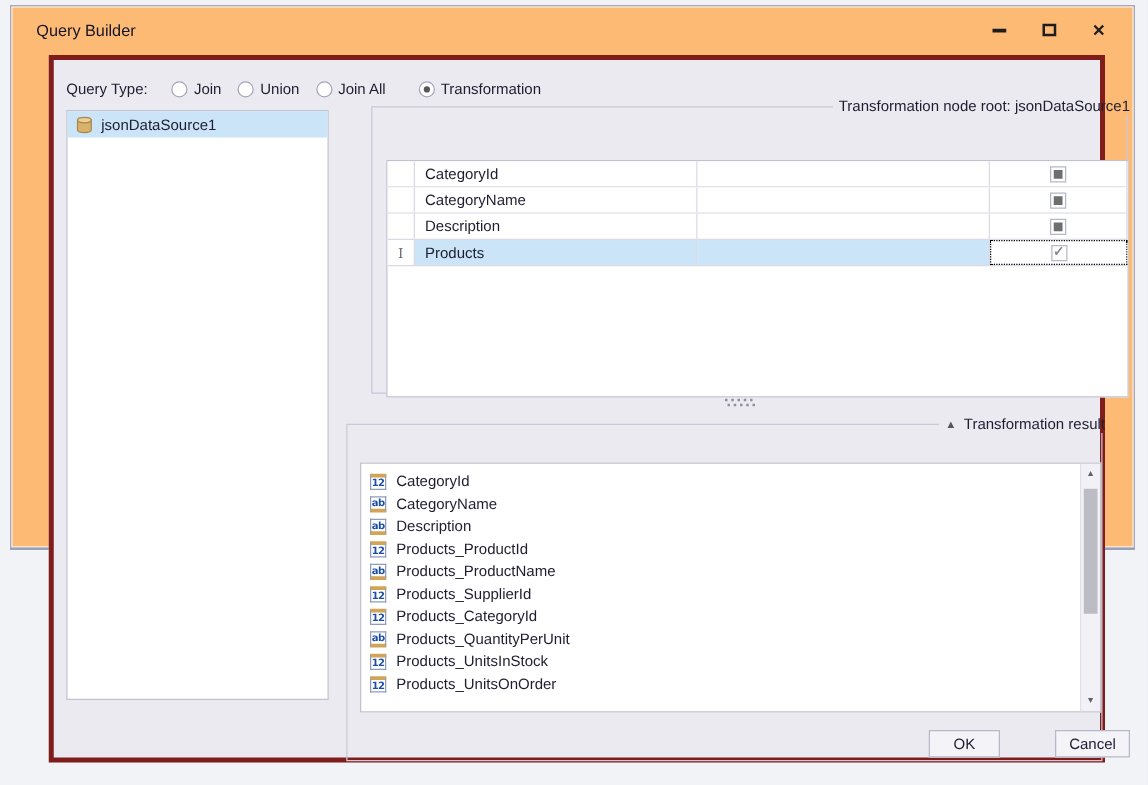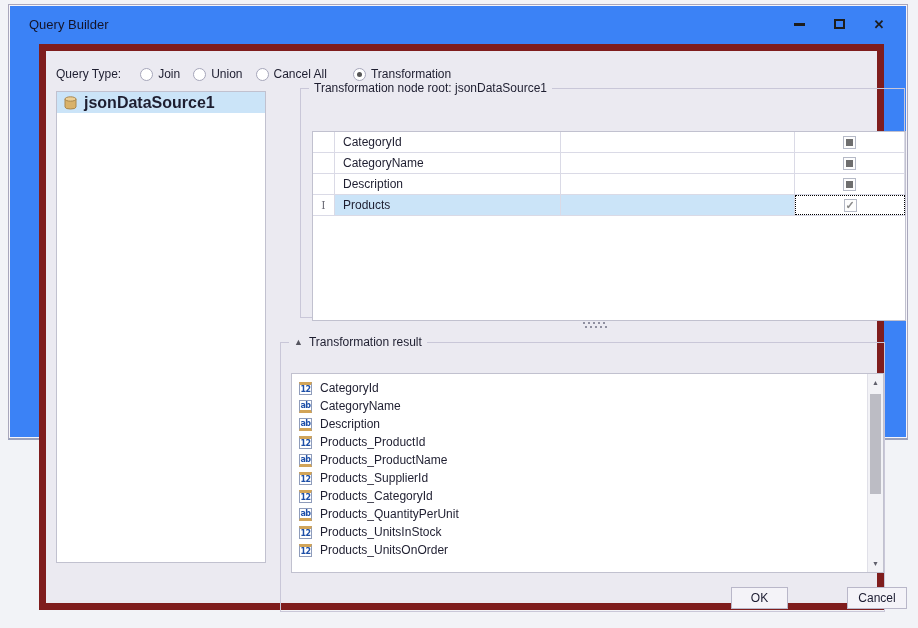--- a/index.html
+++ b/index.html
@@ -5,51 +5,52 @@
   * { box-sizing: border-box; }
   html,body { margin:0; padding:0; }
   body {
     width:918px; height:628px; position:relative; overflow:hidden;
     background:#f2f3f7;
     font-family:"Liberation Sans", sans-serif;
     font-size:12px; color:#1e1e30;
   }
   .window {
     position:absolute; left:8px; top:4px; width:900px; height:436px;
-    background:#3b82f6;
+    background:#fdba74;
     border:1px solid #a9a7bb; border-bottom:2px solid #9aa1bb;
     box-shadow: inset 0 0 0 1px #f6f5fa;
+    text-align: right;
   }
   .titlebar { position:absolute; left:0; top:0; right:0; height:38px;
     display:flex; align-items:center; padding:0 14px 0 20px; }
   .title { font-size:13px; color:#141428; }
   .controls { margin-left:auto; display:flex; gap:12px; align-items:center; }
   .ctrl { width:28px; height:22px; display:flex; align-items:center; justify-content:center; cursor:default; }
   .min-glyph { width:11px; height:3px; background:#1d1d1d; }
   .max-glyph { width:11px; height:10px; border:2px solid #1d1d1d; background:transparent; }
   .close-glyph { font-size:13px; font-weight:bold; color:#1d1d1d; line-height:1; }
 
   .content {
     position:absolute; left:30px; top:39px; width:845px; height:566px;
-    border:7px solid #7f1d1d; background:#ebeaf1;
+    border:4px solid #7f1d1d; background:#ebeaf1;
   }
 
   
   .query-row { position:absolute; left:10px; top:14px; height:18px; display:flex; align-items:center; }
   .q-label { margin-right:6px; }
   .radio-opt { display:flex; align-items:center; gap:5px; margin-left:13px; cursor:default; }
   .radio-opt.last { margin-left:26px; }
   .radio { width:13px; height:13px; border-radius:50%; border:1px solid #a6a6ba; background:#fff; position:relative; flex:0 0 auto; }
   .radio.sel::after { content:""; position:absolute; left:3px; top:3px; width:5px; height:5px; border-radius:50%; background:#565656; }
 
   
   .tree { position:absolute; left:10px; top:40px; width:210px; height:472px; background:#fff; border:1px solid #c1c1cf; }
   .tree-item { display:flex; align-items:center; gap:7px; height:21px; padding-left:7px; }
   .tree-item.sel { background:#cbe4f8; }
-  .tree-item .lbl { font-weight:bold; font-size:16px; }
+  .tree-item .lbl { font-weight:normal; font-size:12px; }
 
   fieldset { margin:0; padding:0; border:1px solid #c9c7d8; position:absolute; }
   legend { margin-left:8px; padding:0 5px; font-size:12px; color:#1e1e30; display:flex; align-items:center; gap:6px; }
   .group1 { left:234px; top:30px; width:605px; height:237px;margin-left:20px; }
   .group2 { left:234px; top:284px; width:605px; height:277px; }
   .tri { font-size:9px; color:#55555f; line-height:1; cursor:default; }
 
   
   .grid { position:absolute; left:11px; top:36px; width:594px; height:190px; background:#fff; border:1px solid #c1c1cf; overflow:hidden; }
   .g-row { display:flex; height:21px; border-bottom:1px solid #dadae6; background:#fff; }
@@ -87,21 +88,21 @@
 
   .scrollbar { position:absolute; right:0; top:0; bottom:0; width:16px; background:#f2f2f6; border-left:1px solid #e0e0e8; }
   .sb-btn { position:absolute; left:0; width:15px; height:15px; display:flex; align-items:center; justify-content:center;
     color:#5f5f6b; font-size:7px; cursor:default; }
   .sb-up { top:1px; } .sb-down { bottom:1px; }
   .sb-thumb { position:absolute; left:2px; top:20px; width:11px; height:100px; background:#bcbcc4; cursor:default; }
 
   
   .btn { position:absolute; top:536px; height:22px; background:#f4f3f8; border:1px solid #b9b7c9;
     display:flex; align-items:center; justify-content:center; font-size:12px; color:#1b1b30; cursor:default; z-index:5; }
-  .btn-ok { left:685px; width:57px; }
+  .btn-ok { left:700px; width:57px; }
   .btn-cancel { left:772px; width:60px;margin-left:29px; }
 
   .db-icon { flex:0 0 auto; }
 </style>
 </head>
 <body>
 
 <div class="window">
 
   <div class="titlebar">
@@ -126,21 +127,21 @@
       <span class="radio-opt">
         <span class="radio"></span>
         <span>Join</span>
       </span>
       <span class="radio-opt">
         <span class="radio"></span>
         <span>Union</span>
       </span>
       <span class="radio-opt">
         <span class="radio"></span>
-        <span>Cancel All</span>
+        <span>Join All</span>
       </span>
       <span class="radio-opt last">
         <span class="radio sel"></span>
         <span>Transformation</span>
       </span>
     </div>
 
     <div class="tree">
       <div class="tree-item sel">
         <svg class="db-icon" width="13" height="14" viewBox="0 0 13 14">

